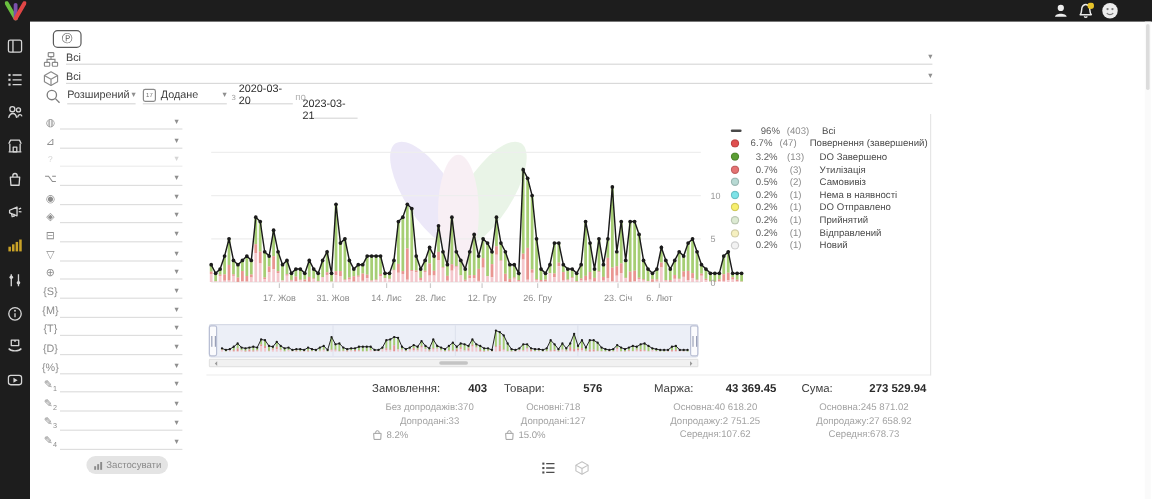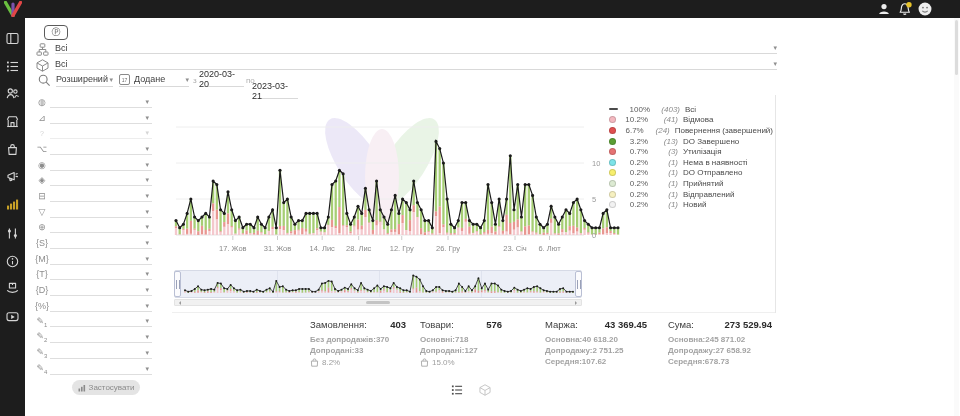--- a/index.html
+++ b/index.html
@@ -42,38 +42,38 @@
   .chart-svg{left:172px;top:97px;}
   svg text{font-family:"Liberation Sans",sans-serif;}
   .vline{left:775px;top:95px;width:1px;height:218px;background:#e6e6e6;}
   .hline{left:172px;top:312px;width:603px;height:1px;background:#efefef;}
   
   #legend{left:609px;top:104px;width:164px;}
   .lg-row{display:flex;align-items:center;height:10.6px;font-size:8px;cursor:pointer;}
   .lg-dot{width:7px;height:7px;border-radius:50%;border:1px solid rgba(0,0,0,.15);flex:0 0 7px;}
   .lg-line{width:9px;height:2px;border-radius:1px;flex:0 0 9px;}
   .lg-pct{width:32px;text-align:right;color:#5c5c5c;}
-  .lg-cnt{width:30px;text-align:right;color:#8c8c8c;font-style:italic;}
+  .lg-cnt{width:30px;text-align:center;color:#8c8c8c;}
   .lg-lbl{margin-left:5px;color:#4a4a4a;white-space:nowrap;}
   
   .minimap{left:174px;top:270px;width:408px;height:28px;background:#eceff7;border:1px solid #d6dae6;border-radius:2px;}
   .mm-grid{position:absolute;top:0;width:1px;height:26px;background:#dfe3ee;}
   .mm-handle{position:absolute;top:0;width:7px;height:26px;background:#fbfbfd;border:1px solid #b9bfd4;
     border-radius:2px;cursor:ew-resize;display:flex;align-items:center;justify-content:center;}
   .mm-handle::after{content:"";width:2px;height:9px;border-left:1px solid #9aa1b8;border-right:1px solid #9aa1b8;}
   .hscroll{left:174px;top:299px;width:408px;height:7px;background:#f1f1f1;border:1px solid #e3e3e3;border-radius:1px;}
   .hs-thumb{position:absolute;left:191px;top:1px;width:24px;height:3px;background:#c4c4c4;border-radius:2px;cursor:grab;}
   .hs-arrow{position:absolute;top:0;width:0;height:0;border:2.5px solid transparent;cursor:pointer;}
   .hs-left{left:2px;top:1px;border-right-color:#9a9a9a;}
   .hs-right{right:2px;top:1px;border-left-color:#9a9a9a;}
   
   .st-col{position:absolute;top:319px;}
   .st-head{display:flex;justify-content:space-between;font-size:9.5px;color:#3d3d3d;margin-bottom:4px;}
   .st-head b{color:#2b2b2b;}
-  .st-sub{display:flex;justify-content:flex-start;font-size:8px;color:#a3a3a3;line-height:11px;font-weight:bold;}
+  .st-sub{display:flex;justify-content:center;font-size:8px;color:#a3a3a3;line-height:11px;}
   .st-badge{display:flex;align-items:flex-end;gap:3px;font-size:8px;color:#9e9e9e;margin-top:2px;}
   
   .ft-toggle{width:16px;height:14px;display:flex;align-items:center;justify-content:center;cursor:pointer;}
   
   .vscroll{left:954px;top:18px;width:5px;height:398px;background:#fafafa;}
   .vs-thumb{position:absolute;left:1px;top:2px;width:3px;height:55px;background:#dcdcdc;border-radius:2px;}
 </style>
 </head>
 <body>
 
@@ -902,47 +902,47 @@
       <text x="343.01" y="154" font-size="7.5" fill="#8a8a8a" text-anchor="middle">23. Січ</text>
       <line x1="377.52000000000004" y1="139" x2="377.52000000000004" y2="143" stroke="#cccccc" stroke-width="1"></line>
       <text x="377.52000000000004" y="154" font-size="7.5" fill="#8a8a8a" text-anchor="middle">6. Лют</text>
       <text x="420" y="141" font-size="7.5" fill="#9a9a9a">0</text>
       <text x="420" y="105" font-size="7.5" fill="#9a9a9a">5</text>
       <text x="420" y="69" font-size="7.5" fill="#9a9a9a">10</text>
     </svg>
   <div class="abs" id="legend">
       <div class="lg-row">
         <span class="lg-line" style="background: rgb(74, 74, 74);"></span>
-        <span class="lg-pct">100%</span>
+        <span class="lg-pct">96%</span>
         <span class="lg-cnt">(403)</span>
         <span class="lg-lbl">Всі</span>
-      </div>
-      <div class="lg-row">
-        <span class="lg-dot" style="background: rgb(244, 185, 192);"></span>
-        <span class="lg-pct">10.2%</span>
-        <span class="lg-cnt">(41)</span>
-        <span class="lg-lbl">Відмова</span>
       </div>
       <div class="lg-row">
         <span class="lg-dot" style="background: rgb(224, 80, 80);"></span>
         <span class="lg-pct">6.7%</span>
-        <span class="lg-cnt">(24)</span>
+        <span class="lg-cnt">(47)</span>
         <span class="lg-lbl">Повернення (завершений)</span>
       </div>
       <div class="lg-row">
         <span class="lg-dot" style="background: rgb(91, 158, 52);"></span>
         <span class="lg-pct">3.2%</span>
         <span class="lg-cnt">(13)</span>
         <span class="lg-lbl">DO Завершено</span>
       </div>
       <div class="lg-row">
         <span class="lg-dot" style="background: rgb(229, 115, 115);"></span>
         <span class="lg-pct">0.7%</span>
         <span class="lg-cnt">(3)</span>
         <span class="lg-lbl">Утилізація</span>
+      </div>
+      <div class="lg-row">
+        <span class="lg-dot" style="background: rgb(183, 217, 211);"></span>
+        <span class="lg-pct">0.5%</span>
+        <span class="lg-cnt">(2)</span>
+        <span class="lg-lbl">Самовивіз</span>
       </div>
       <div class="lg-row">
         <span class="lg-dot" style="background: rgb(125, 227, 232);"></span>
         <span class="lg-pct">0.2%</span>
         <span class="lg-cnt">(1)</span>
         <span class="lg-lbl">Нема в наявності</span>
       </div>
       <div class="lg-row">
         <span class="lg-dot" style="background: rgb(247, 239, 110);"></span>
         <span class="lg-pct">0.2%</span>

